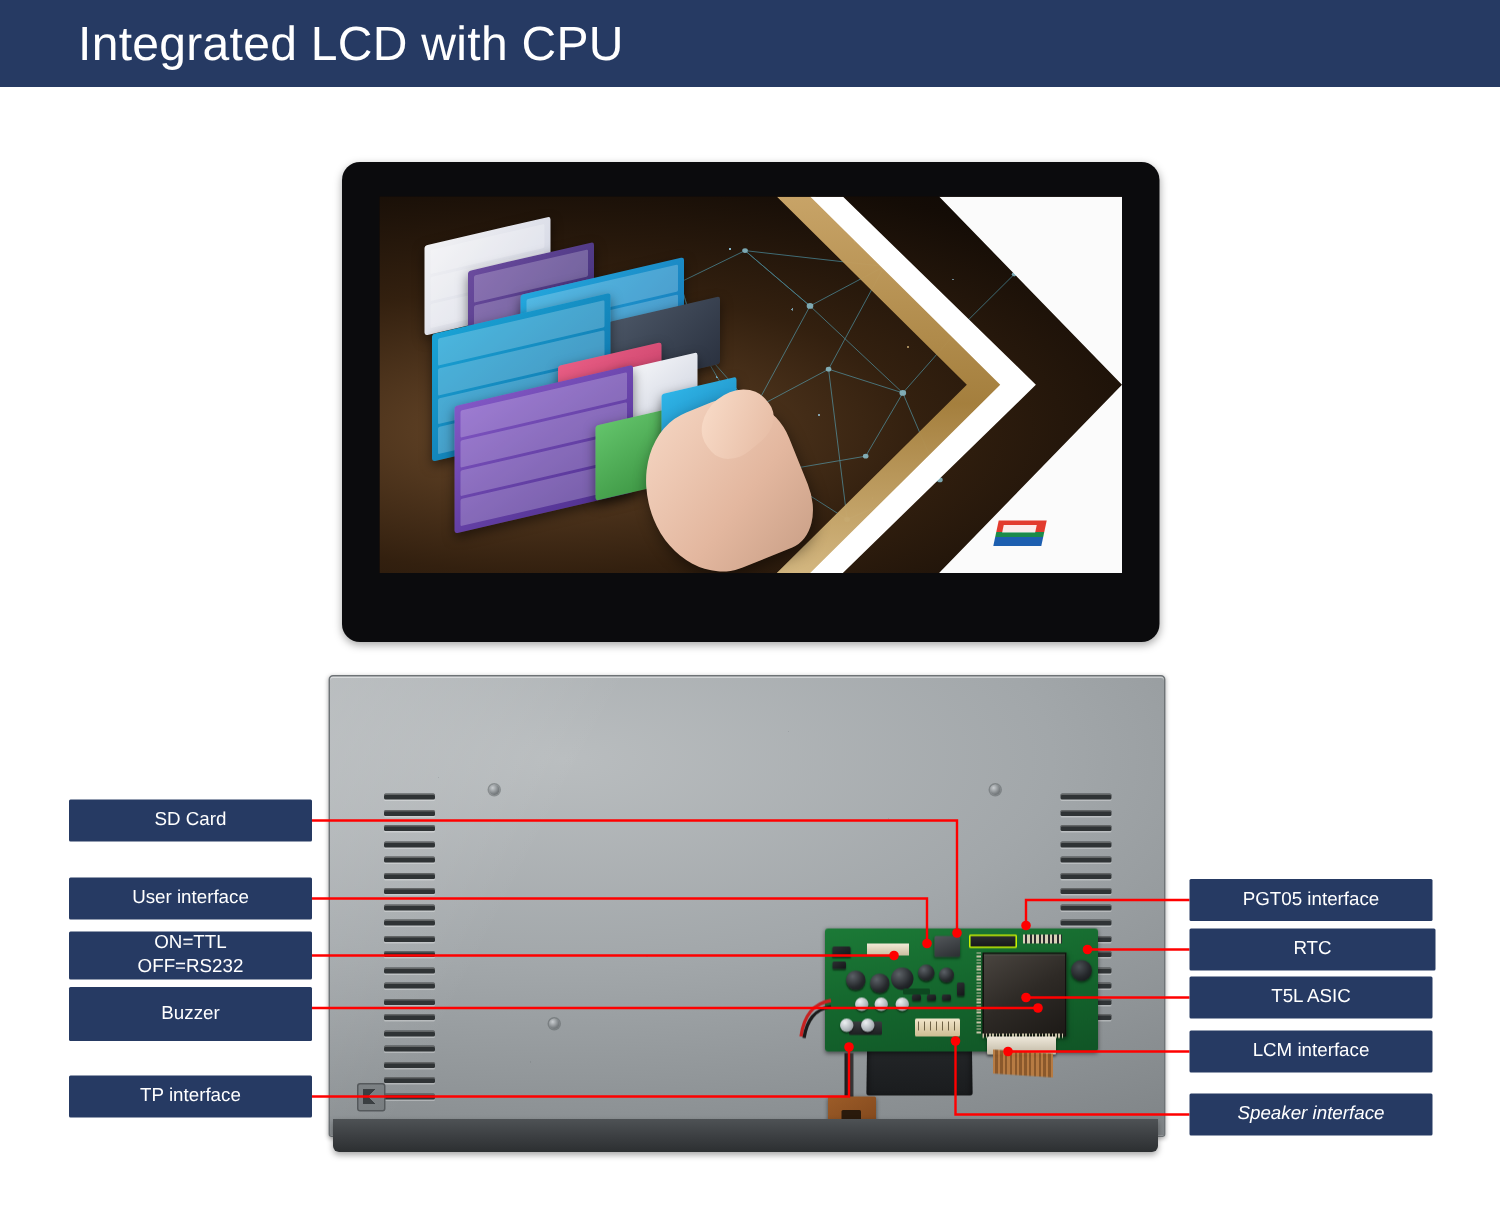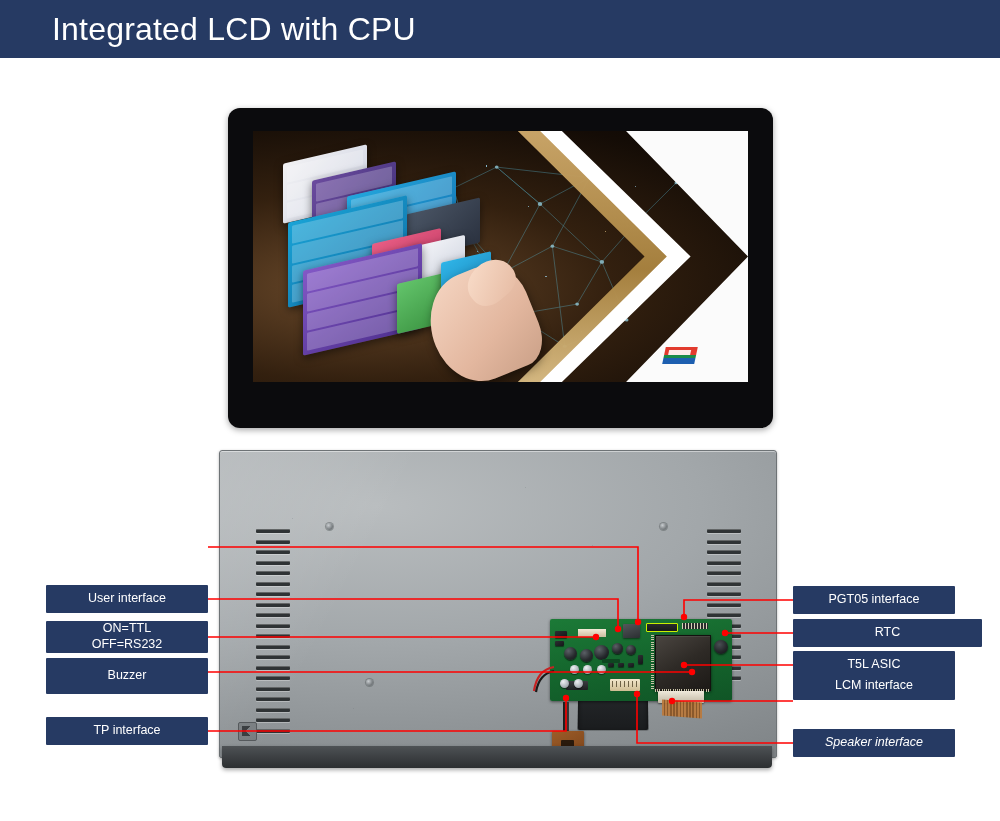--- a/index.html
+++ b/index.html
@@ -536,25 +536,26 @@
       <circle cx="692" cy="614" r="3.2"></circle>
       <circle cx="566" cy="640" r="3.2"></circle>
       <circle cx="684" cy="559" r="3.2"></circle>
       <circle cx="725" cy="575" r="3.2"></circle>
       <circle cx="684" cy="607" r="3.2"></circle>
       <circle cx="672" cy="643" r="3.2"></circle>
       <circle cx="637" cy="636" r="3.2"></circle>
     </g>
   </svg>
 
+  <div class="callout" style="left:46px;top:475px;width:162px;height:28px;">SD Card</div>
   <div class="callout" style="left:46px;top:527px;width:162px;height:28px;">User interface</div>
   <div class="callout" style="left:46px;top:563px;width:162px;height:32px;">ON=TTL
 OFF=RS232</div>
   <div class="callout" style="left:46px;top:600px;width:162px;height:36px;">Buzzer</div>
   <div class="callout" style="left:46px;top:659px;width:162px;height:28px;">TP interface</div>
 
   <div class="callout" style="left:793px;top:528px;width:162px;height:28px;">PGT05 interface</div>
-  <div class="callout" style="left:793px;top:561px;width:189px;height:28px;">RTC</div>
+  <div class="callout" style="left:793px;top:561px;width:164px;height:28px;">RTC</div>
   <div class="callout" style="left:793px;top:593px;width:162px;height:28px;">T5L ASIC</div>
-  <div class="callout" style="left:793px;top:614px;width:162px;height:28px;">LCM interface</div>
+  <div class="callout" style="left:793px;top:629px;width:162px;height:28px;">LCM interface</div>
   <div class="callout" style="left:793px;top:671px;width:162px;height:28px;font-style:italic;">Speaker interface</div>
 
 </div>
 
 </body></html>

